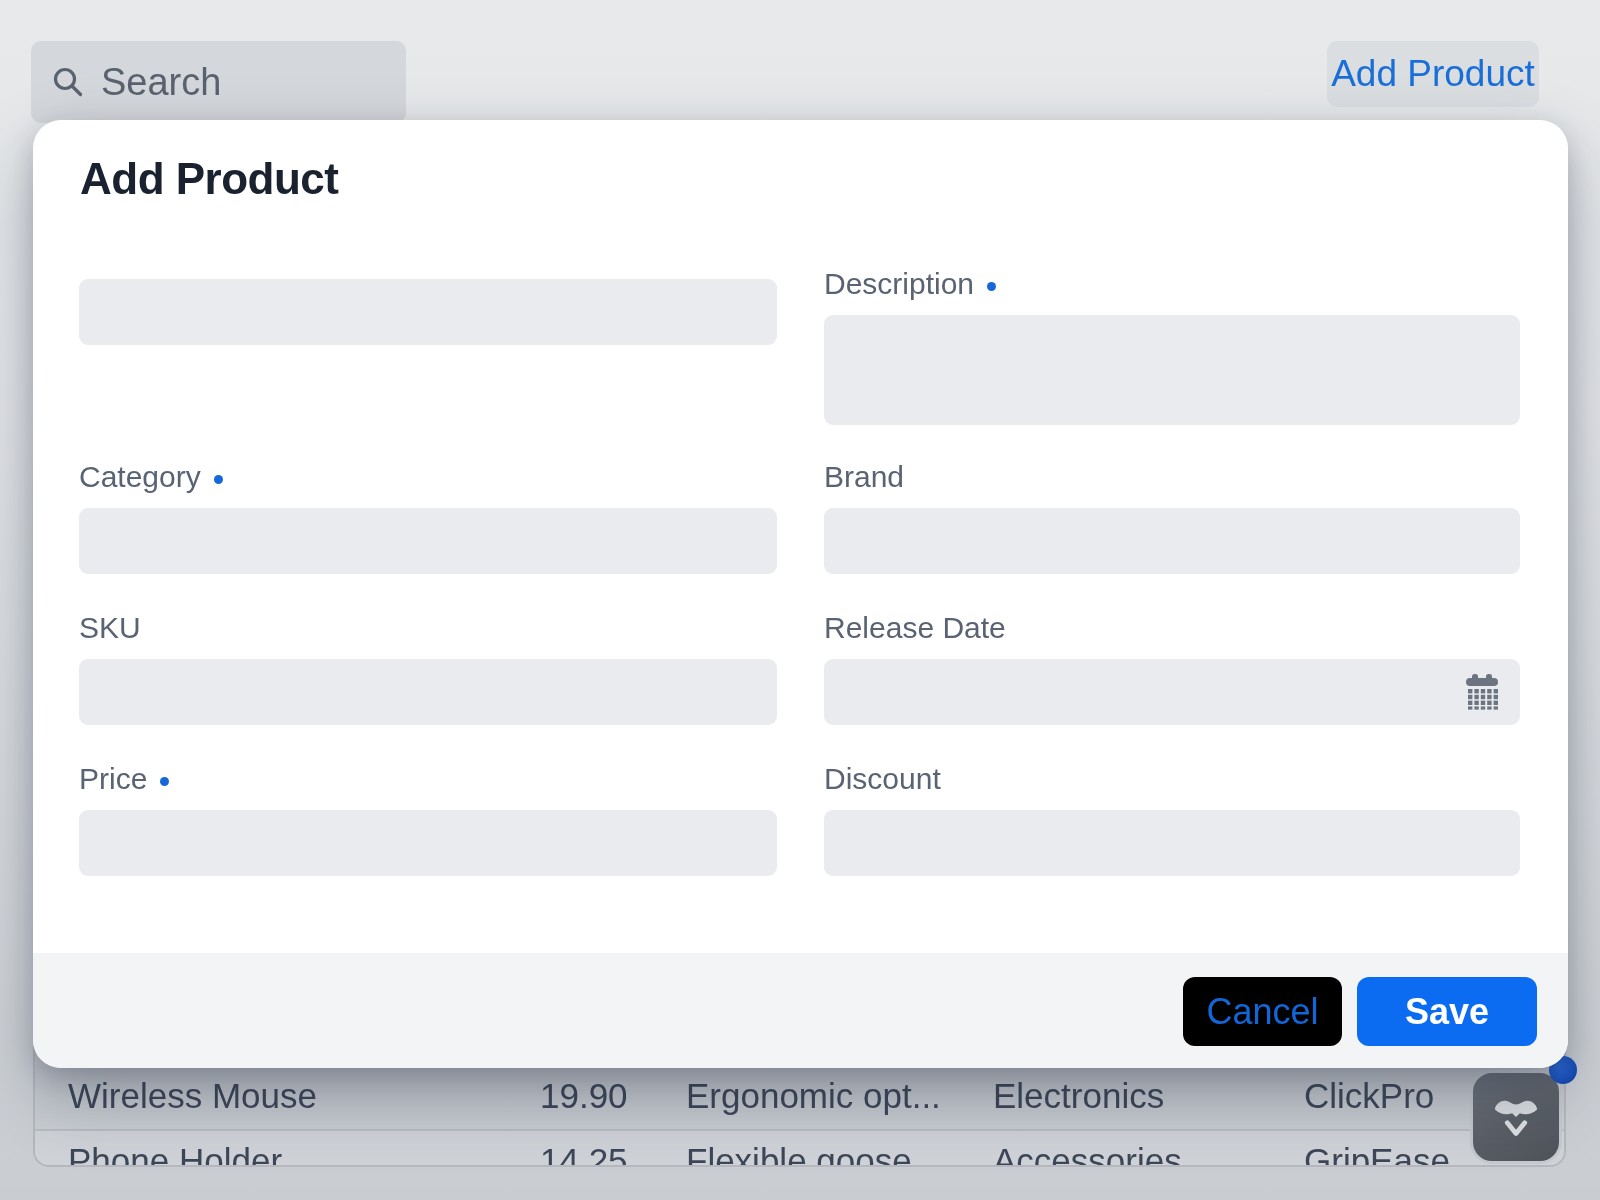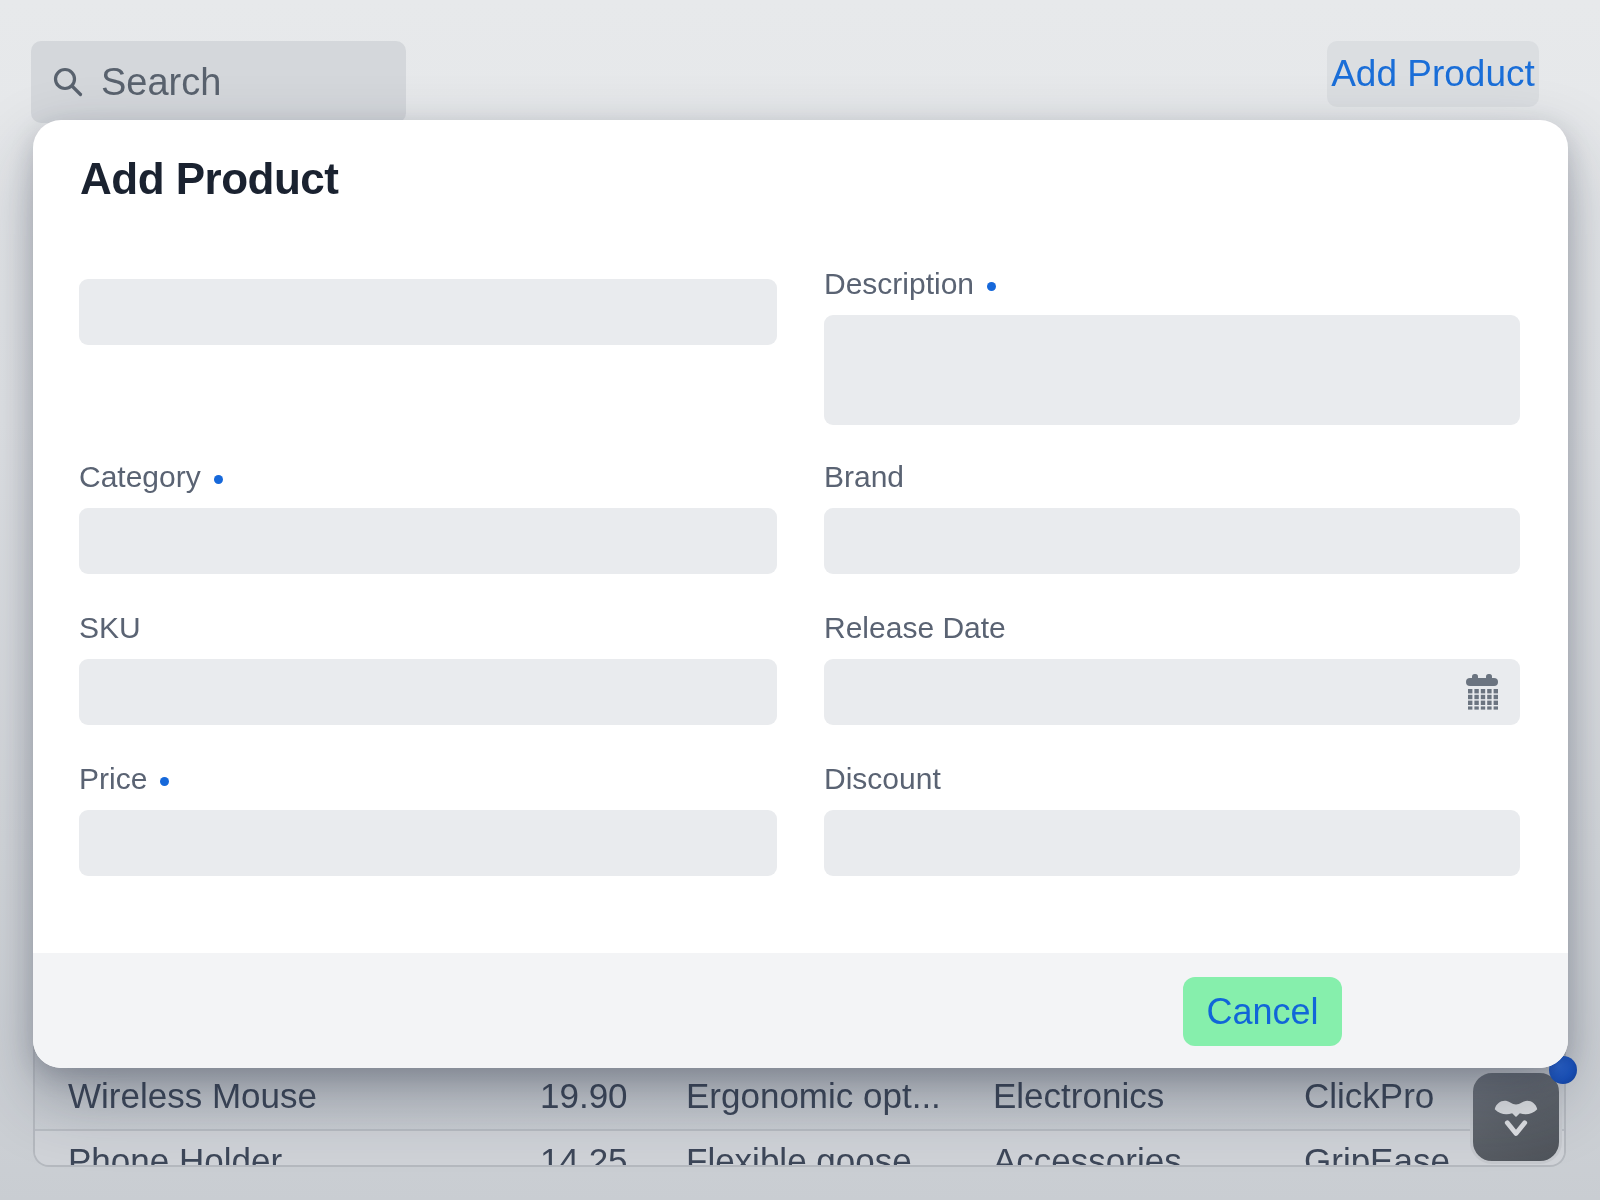--- a/index.html
+++ b/index.html
@@ -87,21 +87,21 @@
   }
   .modal-footer{
     position:absolute;left:0;right:0;bottom:0;height:115px;
     background:#f3f4f6;border-radius:0 0 28px 28px;
   }
   .btn{
     position:absolute;top:24px;height:69px;border:none;border-radius:12px;
     font-size:36px;font-family:inherit;display:flex;align-items:center;justify-content:center;
     cursor:pointer;
   }
-  .btn-cancel{left:1150px;width:159px;background:#86efac;color:#1166d8;}
+  .btn-cancel{left:1150px;width:159px;background:#000000;color:#1166d8;}
   .btn-save{left:1324px;width:180px;background:#0b6cf1;color:#ffffff;font-weight:700;}
 </style>
 </head>
 <body>
 
 <div id="stage">
 
   <div class="search-box">
     <svg width="34" height="34" viewBox="0 0 34 34">
       <circle cx="14" cy="14" r="9.5" fill="none" stroke="#59626e" stroke-width="3.2"></circle>
@@ -226,16 +226,17 @@
     <div class="field f-right row4">
       <div class="label-row">
         <span class="label-text">Discount</span>
 
       </div>
       <input class="tf" type="text" style="">
     </div>
 
     <div class="modal-footer">
       <button class="btn btn-cancel">Cancel</button>
+      <button class="btn btn-save">Save</button>
     </div>
   </div>
 
 </div>
 
 </body></html>

